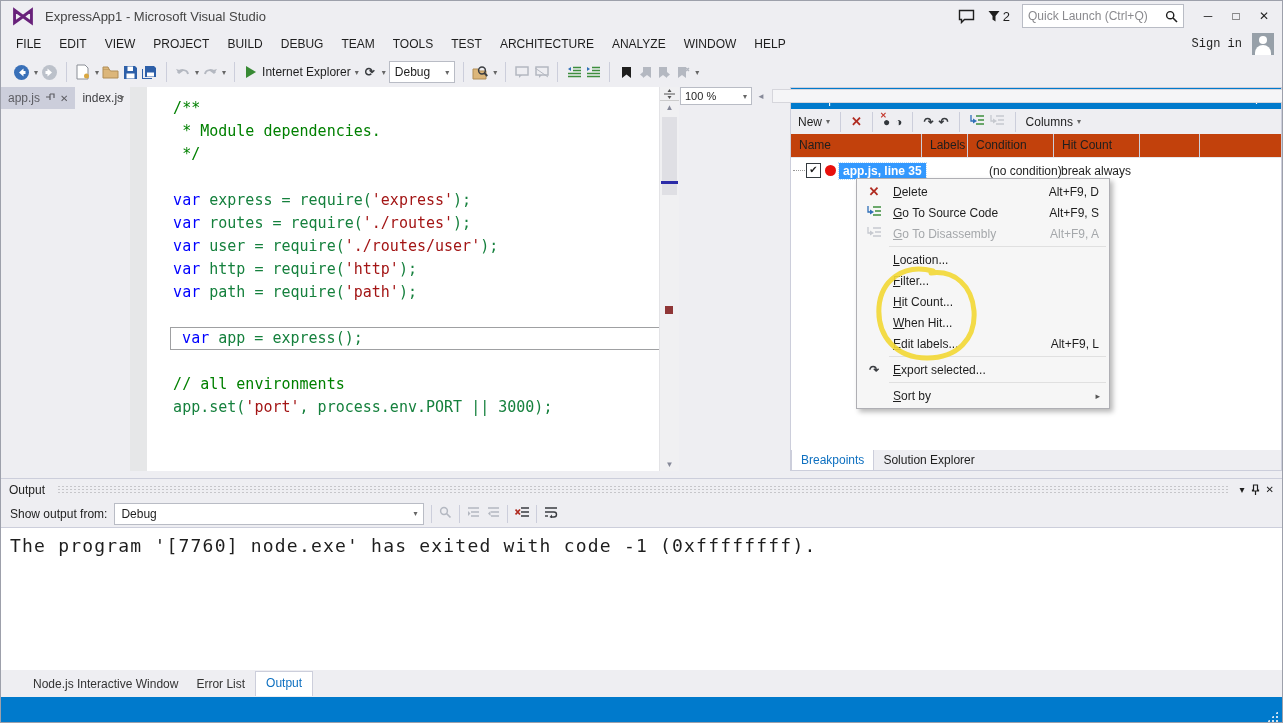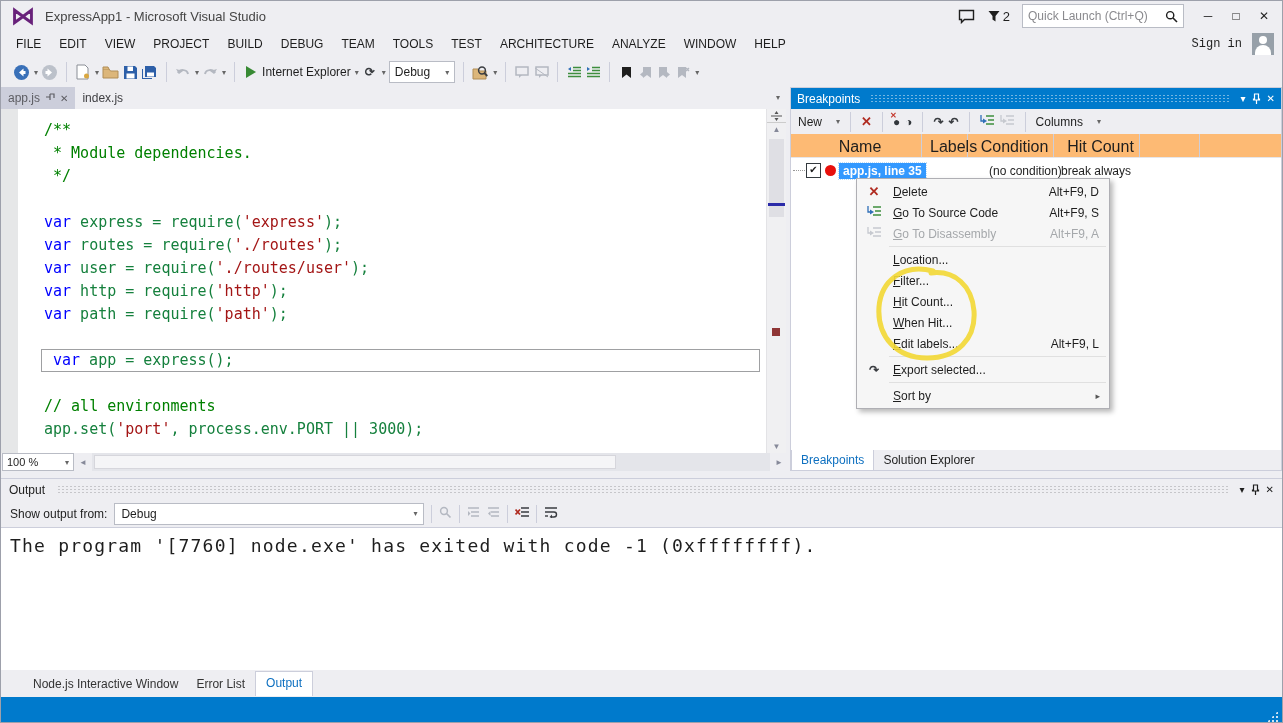--- a/index.html
+++ b/index.html
@@ -24,21 +24,21 @@
   
   .toolbar{height:30px;display:flex;align-items:center;gap:3px;padding-left:12px;font-size:12px;}
   .tsep{width:1px;height:20px;background:#CCCEDB;margin:0 5px;}
   .ti{height:18px;min-width:16px;display:flex;align-items:center;justify-content:center;}
   .caret{font-size:8px;color:#666;margin-left:1px;}
   .combo{background:#fff;border:1px solid #B9BCC5;height:20px;display:flex;align-items:center;padding:0 5px;gap:14px;}
   .grayglyph{color:#B4B8C1;}
   .darkglyph{color:#3A3D41;font-weight:bold;}
   
   .main{display:flex;height:384px;}
-  .edpane{width:785px;display:flex;flex-direction:column;}
+  .edpane{width:785px;display:flex;flex-direction:row;}
   .tabsrow{height:22px;display:flex;align-items:stretch;font-size:12px;position:relative;}
   .tab{display:flex;align-items:center;gap:5px;padding:0 7px;color:#3E3E42;}
   .tab.active{background:#CCCEDB;color:#5D5D63;}
   .tabdrop{position:absolute;right:6px;top:6px;font-size:8px;color:#666;}
   .editor{position:relative;flex:1;background:#fff;overflow:hidden;}
   .gutter{position:absolute;left:0;top:0;bottom:0;width:17px;background:#E6E7E8;}
   .code{position:absolute;left:0;top:10px;right:19px;padding-left:43px;font-family:"DejaVu Sans Mono",monospace;font-size:15px;line-height:23px;white-space:pre;}
   .cl{height:23px;}
   .cl.boxed{border:1px solid #9FA0A2;box-sizing:border-box;width:719px;margin-left:-3px;padding-left:11px;line-height:21px;}
   .tk-k{color:#0000FF;} .tk-s{color:#A31515;} .tk-c{color:#008000;} .tk-p{color:#15803d;}
@@ -54,25 +54,25 @@
   .harrow{width:14px;text-align:center;font-size:8px;color:#868999;}
   .htrack{flex:1;height:100%;background:#E4E5EA;position:relative;}
   .hthumb{position:absolute;left:2px;top:2px;bottom:2px;width:520px;background:#F5F5F7;border:1px solid #D6D6DC;}
   .psplit{width:4px;}
   
   .rpanel{flex:1;display:flex;flex-direction:column;border:1px solid #CCCEDB;box-sizing:border-box;}
   .ptitle{height:21px;background:#007ACC;color:#fff;display:flex;align-items:center;font-size:12px;padding:0 6px;gap:6px;}
   .pgrip{flex:1;height:9px;margin:0 4px;background-image:radial-gradient(rgba(255,255,255,.45) 1px,transparent 1.3px);background-size:4px 3px;}
   .picon{font-size:10px;display:flex;align-items:center;}
   .ptoolbar{height:25px;display:flex;align-items:center;background:#EEEEF2;font-size:12px;gap:5px;padding:0 7px;}
-  .pbtn{display:flex;align-items:center;gap:13px;}
+  .pbtn{display:flex;align-items:center;gap:3px;}
   .redx{color:#B02B20;font-weight:bold;font-size:13px;}
   .dotcirc{position:relative;font-size:12px;color:#33373C;}
   .dotcirc .mini{position:absolute;left:-3px;top:-4px;color:#C3362B;font-size:8px;font-weight:bold;}
-  .cols{height:23px;display:flex;background:#fdba74;font-size:16px;border-bottom:1px solid #E6E6EA;text-align:center;}
+  .cols{height:23px;display:flex;background:#c2410c;font-size:12px;border-bottom:1px solid #E6E6EA;}
   .col{padding:4px 0 0 8px;border-right:1px solid #CCCEDB;box-sizing:border-box;}
   .blist{flex:1;background:#fff;position:relative;}
   .bprow{position:absolute;top:3px;left:2px;right:0;height:19px;display:flex;align-items:center;font-size:12px;}
   .treedots{width:12px;border-top:1px dotted #999;}
   .bpcheck{width:13px;height:13px;border:1px solid #33393E;background:#fff;font-size:10px;line-height:12px;text-align:center;margin-left:1px;}
   .bpdot{width:11px;height:11px;border-radius:50%;background:#E8100C;margin:0 3px 0 4px;}
   .bpname{background:#3399FF;color:#fff;padding:1px 4px;font-weight:bold;outline:1px dotted #BFDDF5;}
   .bpcond{position:absolute;left:196px;color:#1E1E1E;}
   .bphit{position:absolute;left:268px;color:#1E1E1E;}
   .ptabs{height:20px;background:#EEEEF2;display:flex;font-size:12px;}

